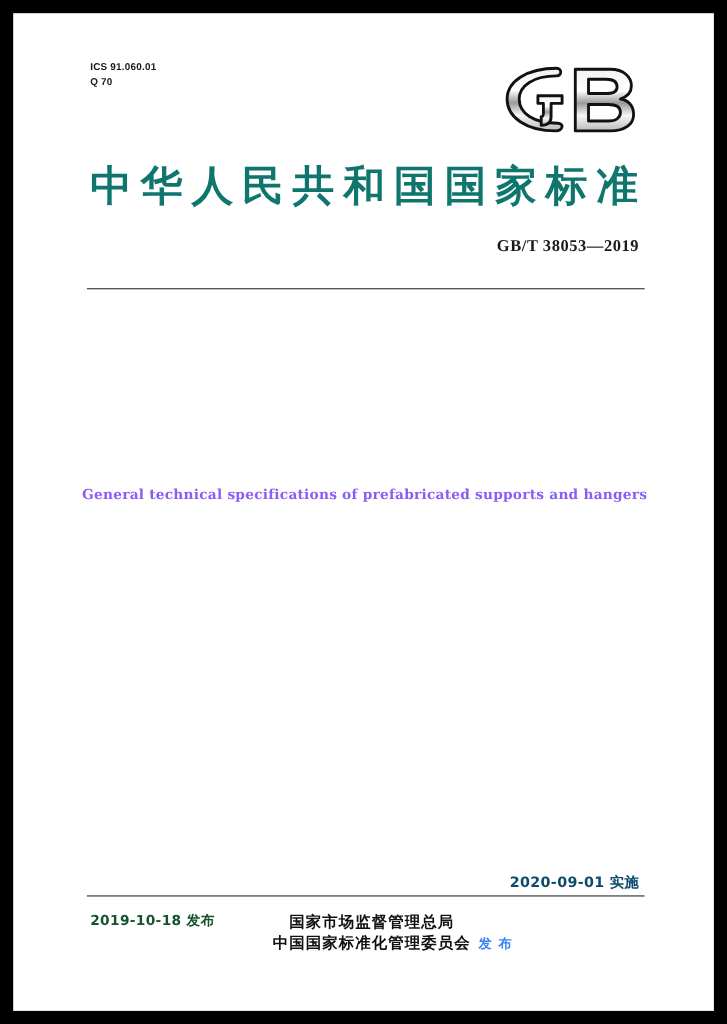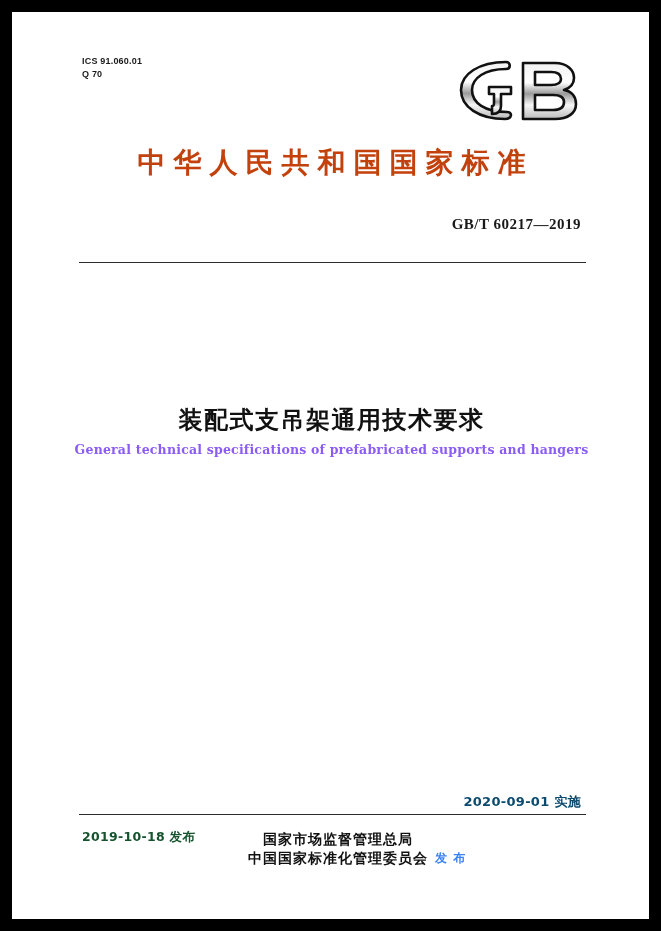--- a/index.html
+++ b/index.html
@@ -52,26 +52,25 @@
     width: 132px;
     height: 72px;
   }
 
   
   .main-title {
     position: absolute;
     left: 0;
     top: 132px;
     width: 515px;
-    text-align: center;
     font-family: "DejaVu Serif", serif;
     font-weight: bold;
-    font-size: 28px;
+    font-size: 38px;
     letter-spacing: 8px;
-    color: #c2410c;
+    color: #0f766e;
     white-space: nowrap;
     text-indent: 8px;
   }
 
   
   .std-number {
     position: absolute;
     right: 8px;
     top: 204px;
     font-family: "Liberation Serif", serif;
@@ -208,25 +207,24 @@
         <g fill="url(#gbgrad)" stroke="#111111" stroke-width="2.6" stroke-linejoin="round">
           <path d="M57 8 C30 8 12 20 12 36 C12 53 30 65 56 65 C63 65 64 58 58 58 C36 58 23 49 23 36 C23 24 36 15 57 15 C62 15 62 8 57 8 Z"></path>
           <path d="M40 33 L62 33 L62 40 L52 40 L52 52 C52 57 49 60 43 60 L43 52 C45 52 45 51 45 49 L45 40 L40 40 Z"></path>
           <path d="M74 9 L106 9 C118 9 125 16 125 24 C125 30 121 34 115 36 C122 37 127 42 127 50 C127 59 119 65 106 65 L74 65 Z M86 18 L86 31 L102 31 C108 31 112 29 112 25 C112 20 108 18 102 18 Z M86 41 L86 56 L104 56 C111 56 115 53 115 48 C115 43 111 41 104 41 Z"></path>
         </g>
       </svg>
     </div>
 
     <div class="main-title">中华人民共和国国家标准</div>
 
-    <div class="std-number">GB/T 60217—2019</div>
+    <div class="std-number">GB/T 38053—2019</div>
 
     <div class="rule-top"></div>
 
-    <div class="doc-title-cn">装配式支吊架通用技术要求</div>
     <div class="doc-title-en">General technical specifications of prefabricated supports and hangers</div>
 
     <div class="date-issue">2019-10-18 发布</div>
     <div class="date-impl">2020-09-01 实施</div>
     <div class="rule-bottom"></div>
 
     <div class="publisher">
       <span class="publisher-wrap">
         <span class="publisher-line">
           <span>国家市场监督管理总局</span><br>

